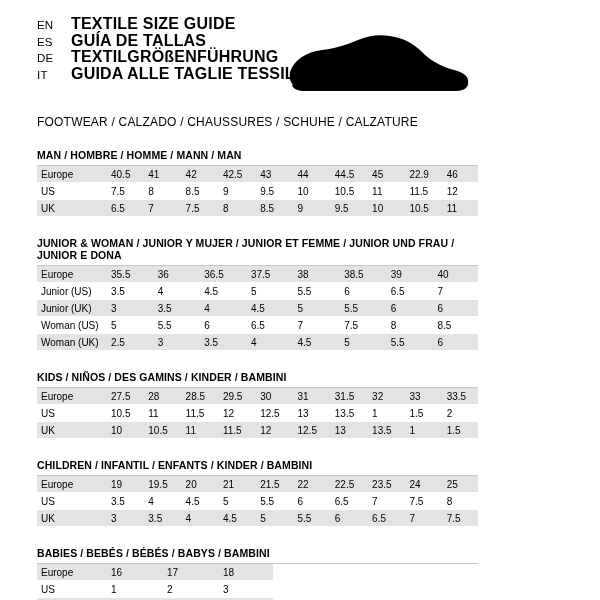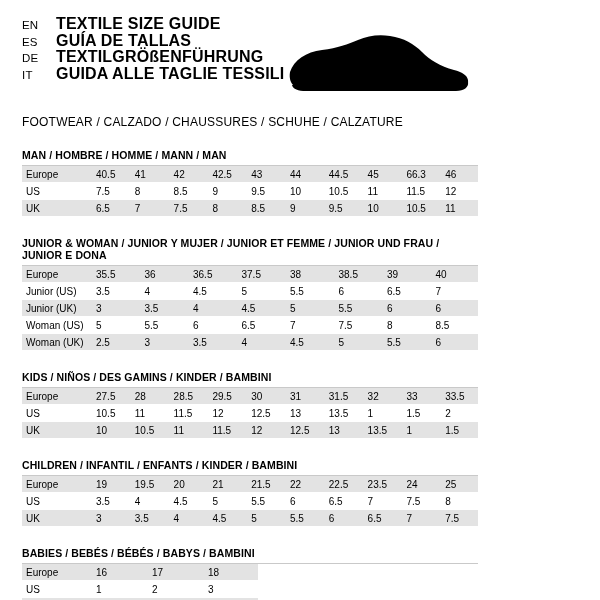--- a/index.html
+++ b/index.html
@@ -12,21 +12,21 @@
     background: #ffffff;
     font-family: "Liberation Sans", sans-serif;
     color: #000000;
     overflow: hidden;
   }
   .page {
     position: relative;
     width: 500px;
     height: 600px;
     box-sizing: border-box;
-    padding: 16px 22px 0 22px;
+    padding: 16px 22px 0 37px;
   }
 
   
   .header {
     position: relative;
     height: 92px;
   }
   .lang-block {
     position: absolute;
     top: 0;
@@ -145,21 +145,21 @@
           <tr class="shaded">
         <td class="label">Europe</td>
         <td>40.5</td>
         <td>41</td>
         <td>42</td>
         <td>42.5</td>
         <td>43</td>
         <td>44</td>
         <td>44.5</td>
         <td>45</td>
-        <td>66.3</td>
+        <td>22.9</td>
         <td>46</td>
       </tr>
       <tr>
         <td class="label">US</td>
         <td>7.5</td>
         <td>8</td>
         <td>8.5</td>
         <td>9</td>
         <td>9.5</td>
         <td>10</td>

